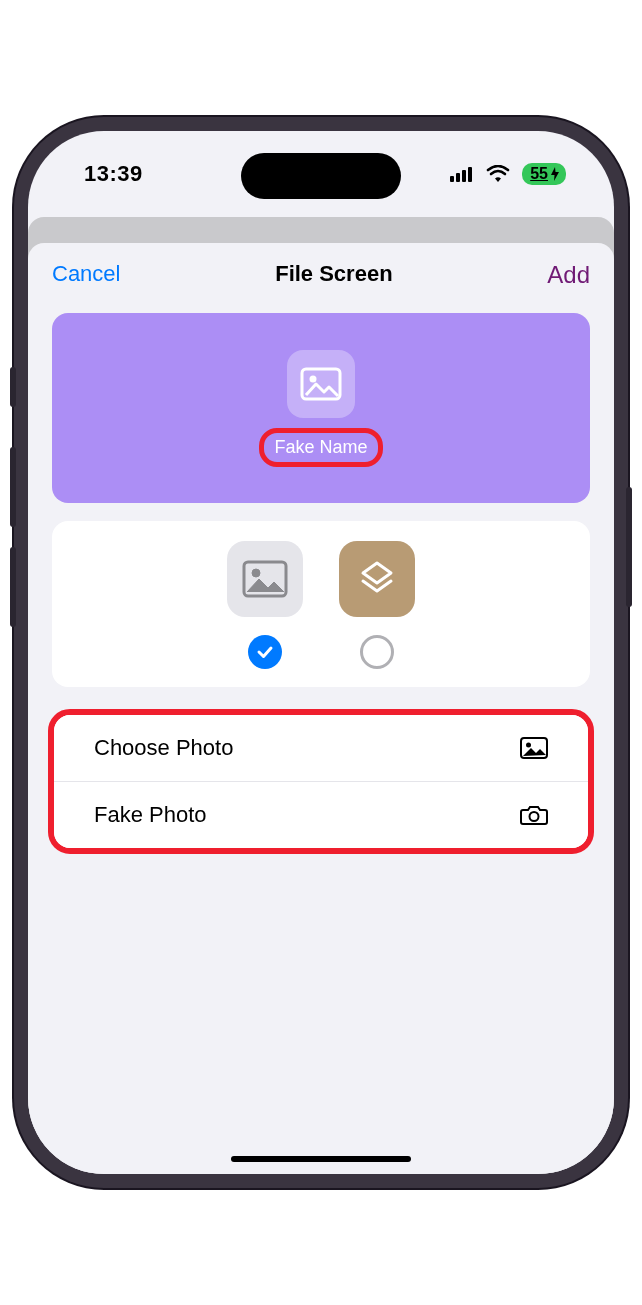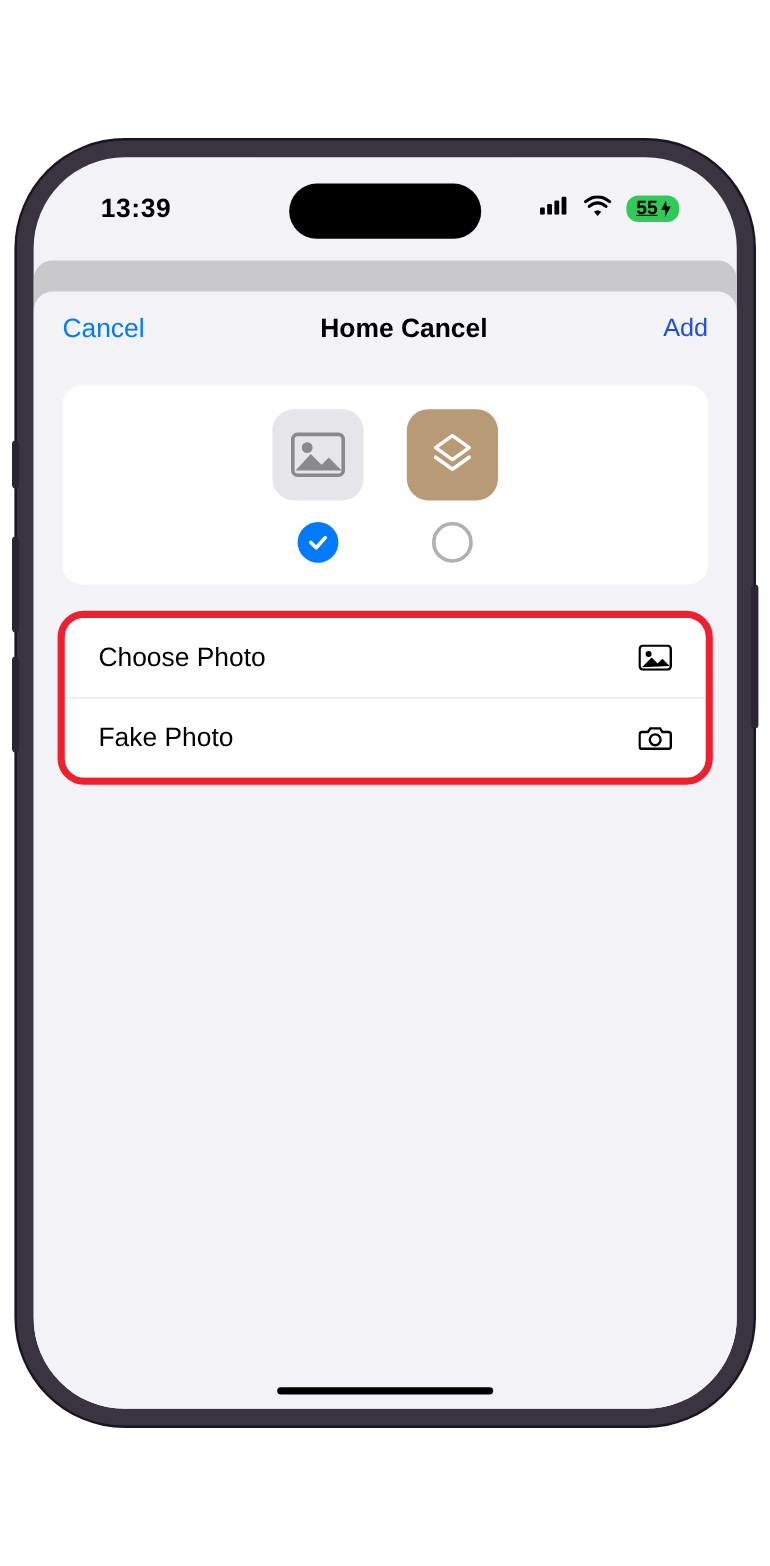--- a/index.html
+++ b/index.html
@@ -54,21 +54,21 @@
     top: 0; left: 0; right: 0;
     height: 86px;
     display: flex;
     align-items: center;
     justify-content: space-between;
     padding: 0 48px 0 56px;
     z-index: 4;
     font-weight: 600;
   }
   .status-time { font-size: 22px; letter-spacing: 0.5px; }
-  .status-right { display: flex; align-items: flex-start; gap: 12px; text-decoration: underline; }
+  .status-right { display: flex; align-items: center; gap: 12px; text-decoration: underline; }
   .battery-pill {
     display: inline-flex;
     align-items: center;
     background: #34c759;
     color: #000;
     border-radius: 10px;
     padding: 2px 6px 2px 8px;
     font-size: 16px;
     font-weight: 700;
     height: 22px;
@@ -83,35 +83,35 @@
   .sheet {
     position: absolute;
     top: 112px; left: 0; right: 0; bottom: 0;
     background: #f2f2f7;
     border-top-left-radius: 16px;
     border-top-right-radius: 16px;
     padding-top: 18px;
   }
   .sheet-header {
     display: flex;
-    align-items: center;
+    align-items: flex-start;
     justify-content: space-between;
     padding: 0 24px 16px 24px;
   }
   .sheet-header .left {
     color: #007aff;
     font-size: 22px;
   }
   .sheet-header .title {
     font-size: 22px;
     font-weight: 600;
   }
   .sheet-header .right {
-    color: #1d4ed8;
-    font-size: 21px;
+    color: #701a75;
+    font-size: 24px;
   }
   .preview-card {
     margin: 8px 24px 0 24px;
     height: 190px;
     background: #ac8ef5;
     border-radius: 16px;
     display: flex;
     flex-direction: column;
     align-items: center;
     justify-content: center;
@@ -179,21 +179,21 @@
     border-radius: 22px;
     overflow: hidden;
   }
   .action-list {
     background: #fff;
   }
   .action-item {
     display: flex;
     align-items: center;
     justify-content: space-between;
-    padding: 20px 28px;
+    padding: 20px 40px;
     font-size: 22px;
     border-bottom: 1px solid #e5e5ea;
   }
   .action-item:last-child { border-bottom: none; }
   .home-indicator {
     position: absolute;
     bottom: 12px;
     left: 50%;
     transform: translateX(-50%);
     width: 180px;
@@ -235,24 +235,36 @@
             </svg>
         </span>
       </div>
     </div>
 
     <div class="sheet-back"></div>
 
     <div class="sheet">
       <div class="sheet-header">
         <div class="left">Cancel</div>
-        <div class="title">Home Cancel</div>
+        <div class="title">File Screen</div>
         <div class="right">Add</div>
       </div>
 
+      <div class="preview-card">
+        <div class="preview-icon-tile">
+          <svg width="42" height="34" viewBox="0 0 42 34" fill="none">
+              <rect x="2" y="2" width="38" height="30" rx="4" stroke="#fff" stroke-width="3"></rect>
+              <circle cx="13" cy="12" r="3.5" fill="#fff"></circle>
+              <path d="M6 28 L16 17 L24 25 L29 20 L38 29" stroke="#fff" stroke-width="3" fill="none" stroke-linejoin="round"></path>
+            </svg>
+        </div>
+        <div class="name-highlight">
+          <div class="preview-name">Fake Name</div>
+        </div>
+      </div>
 
       <div class="icon-picker">
         <div class="icon-row">
           <div class="icon-opt gray">
             <svg width="46" height="38" viewBox="0 0 46 38">
                 <rect x="2" y="2" width="42" height="34" rx="4" fill="none" stroke="#8a8a8e" stroke-width="3"></rect>
                 <circle cx="14" cy="13" r="4" fill="#8a8a8e"></circle>
                 <path d="M5 32 L17 19 L26 28 L32 22 L42 32" fill="#8a8a8e" stroke="#8a8a8e" stroke-width="1"></path>
               </svg>
           </div>

